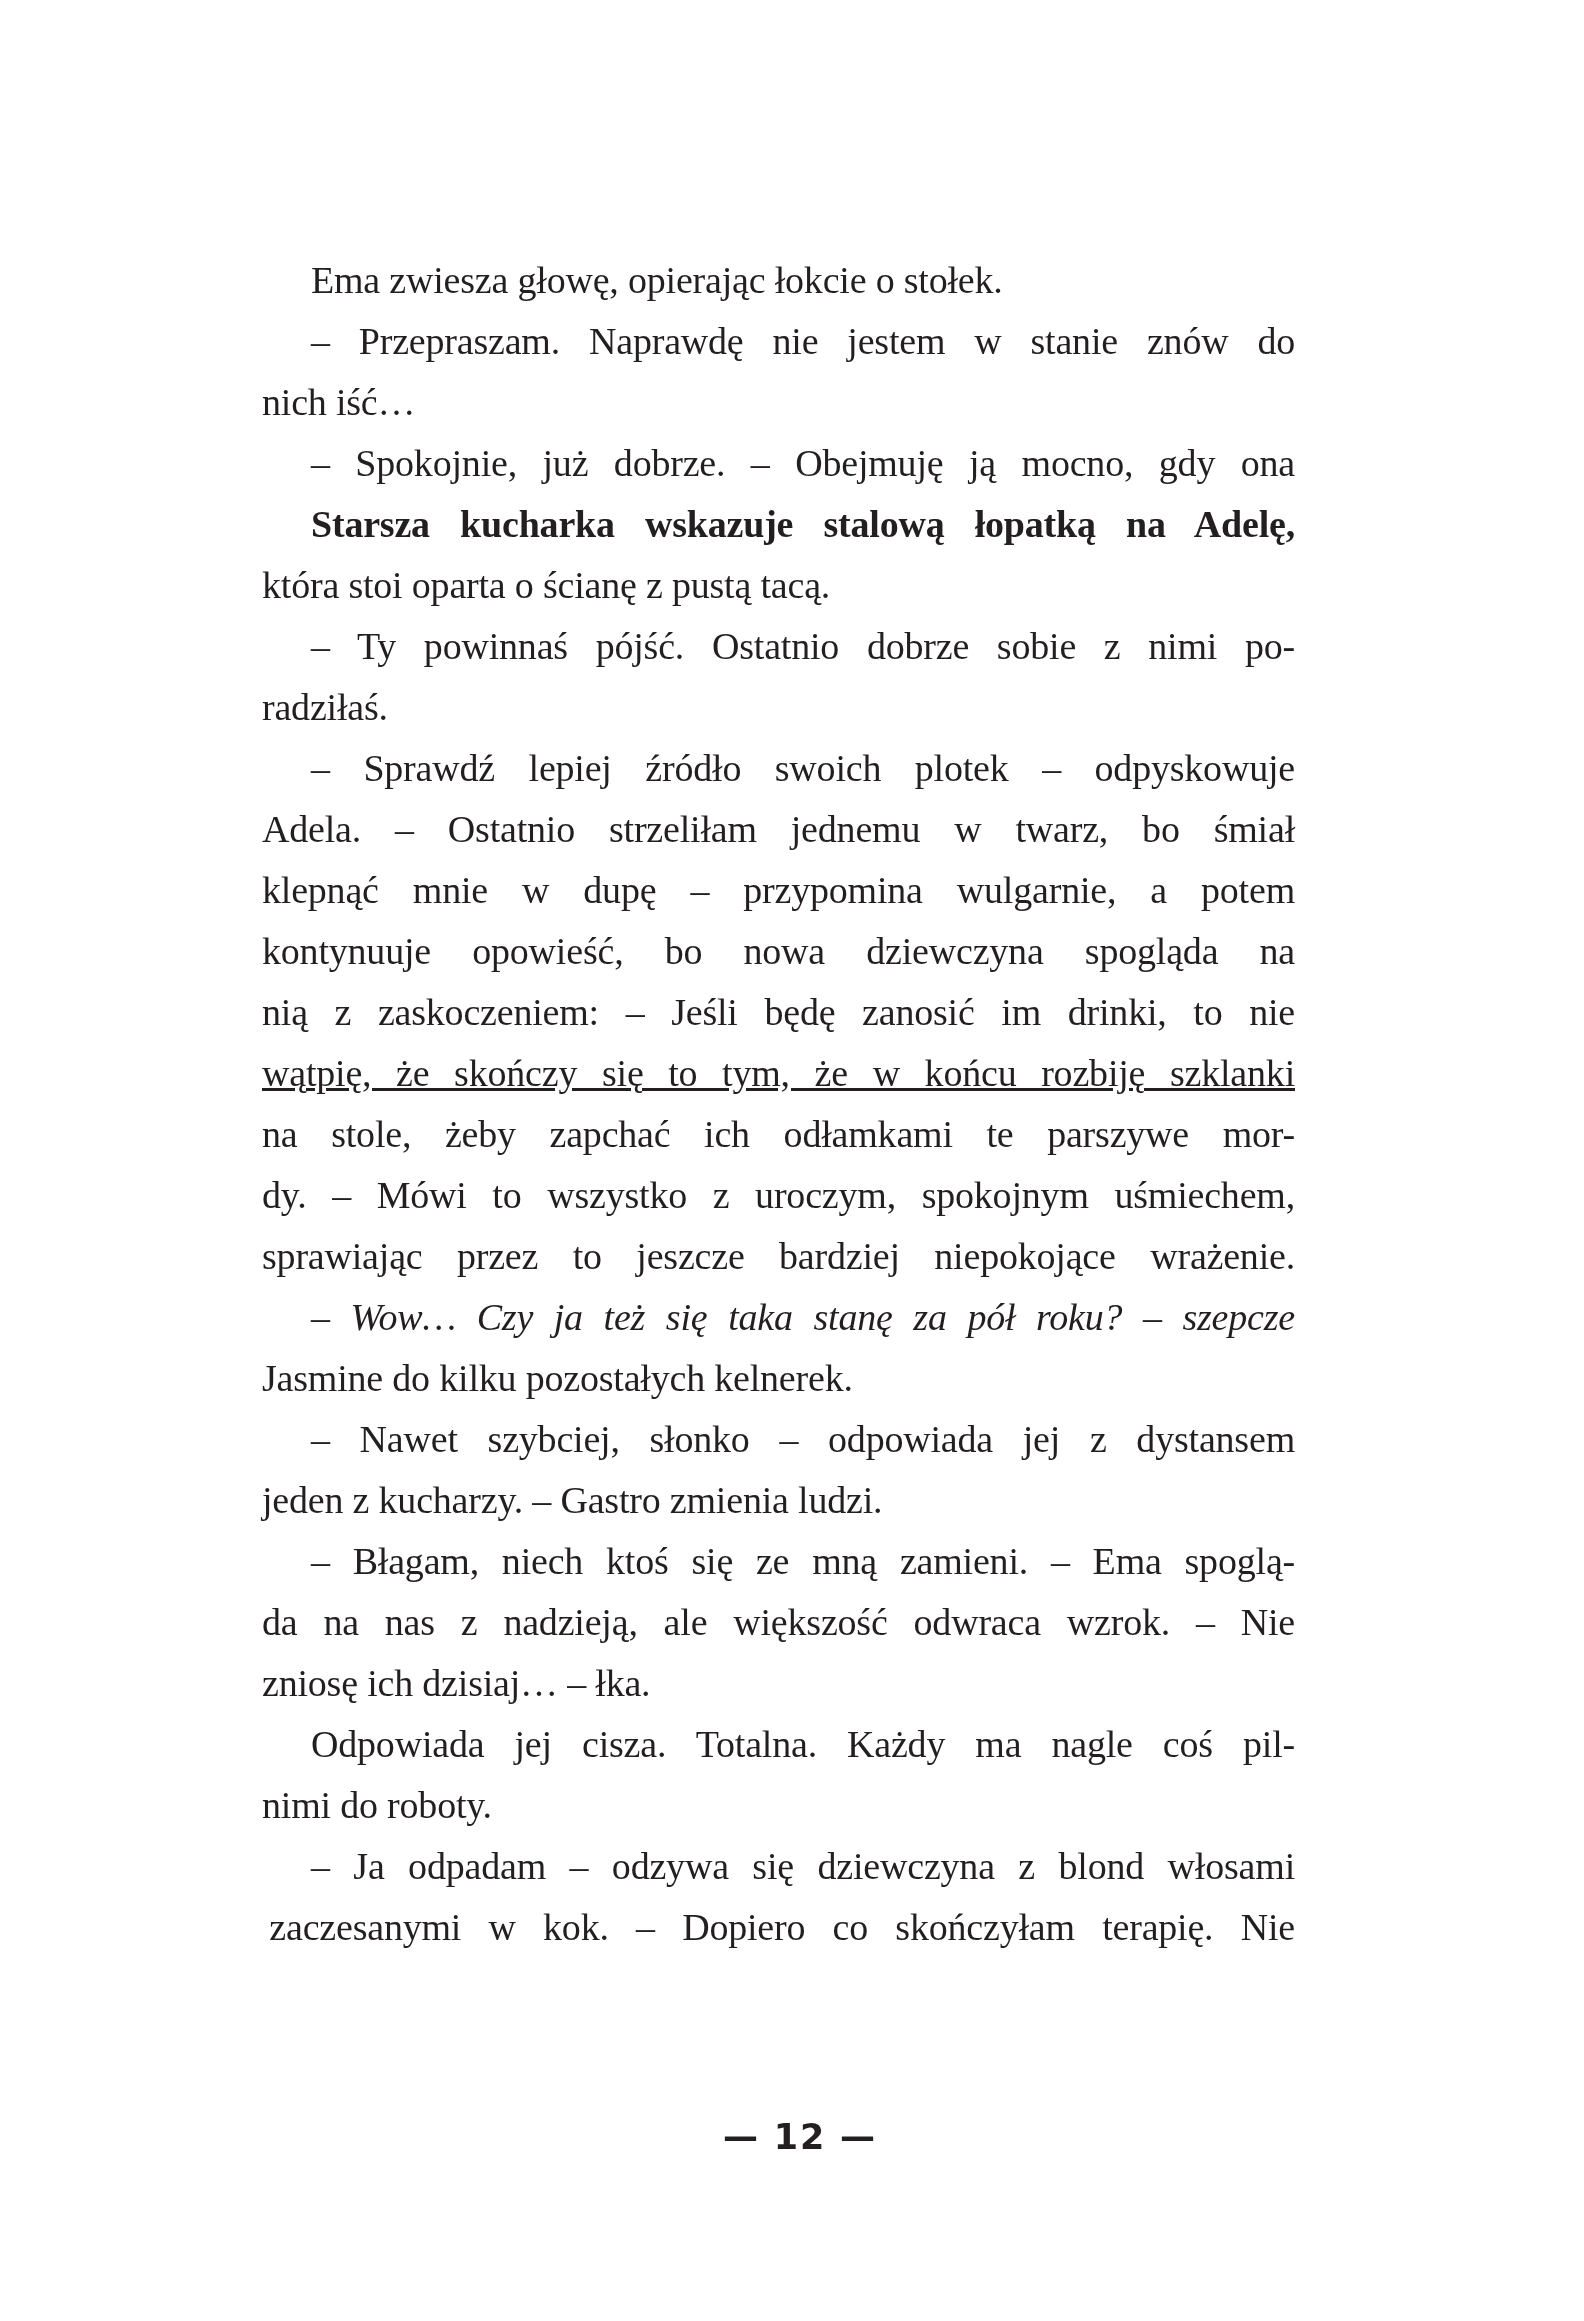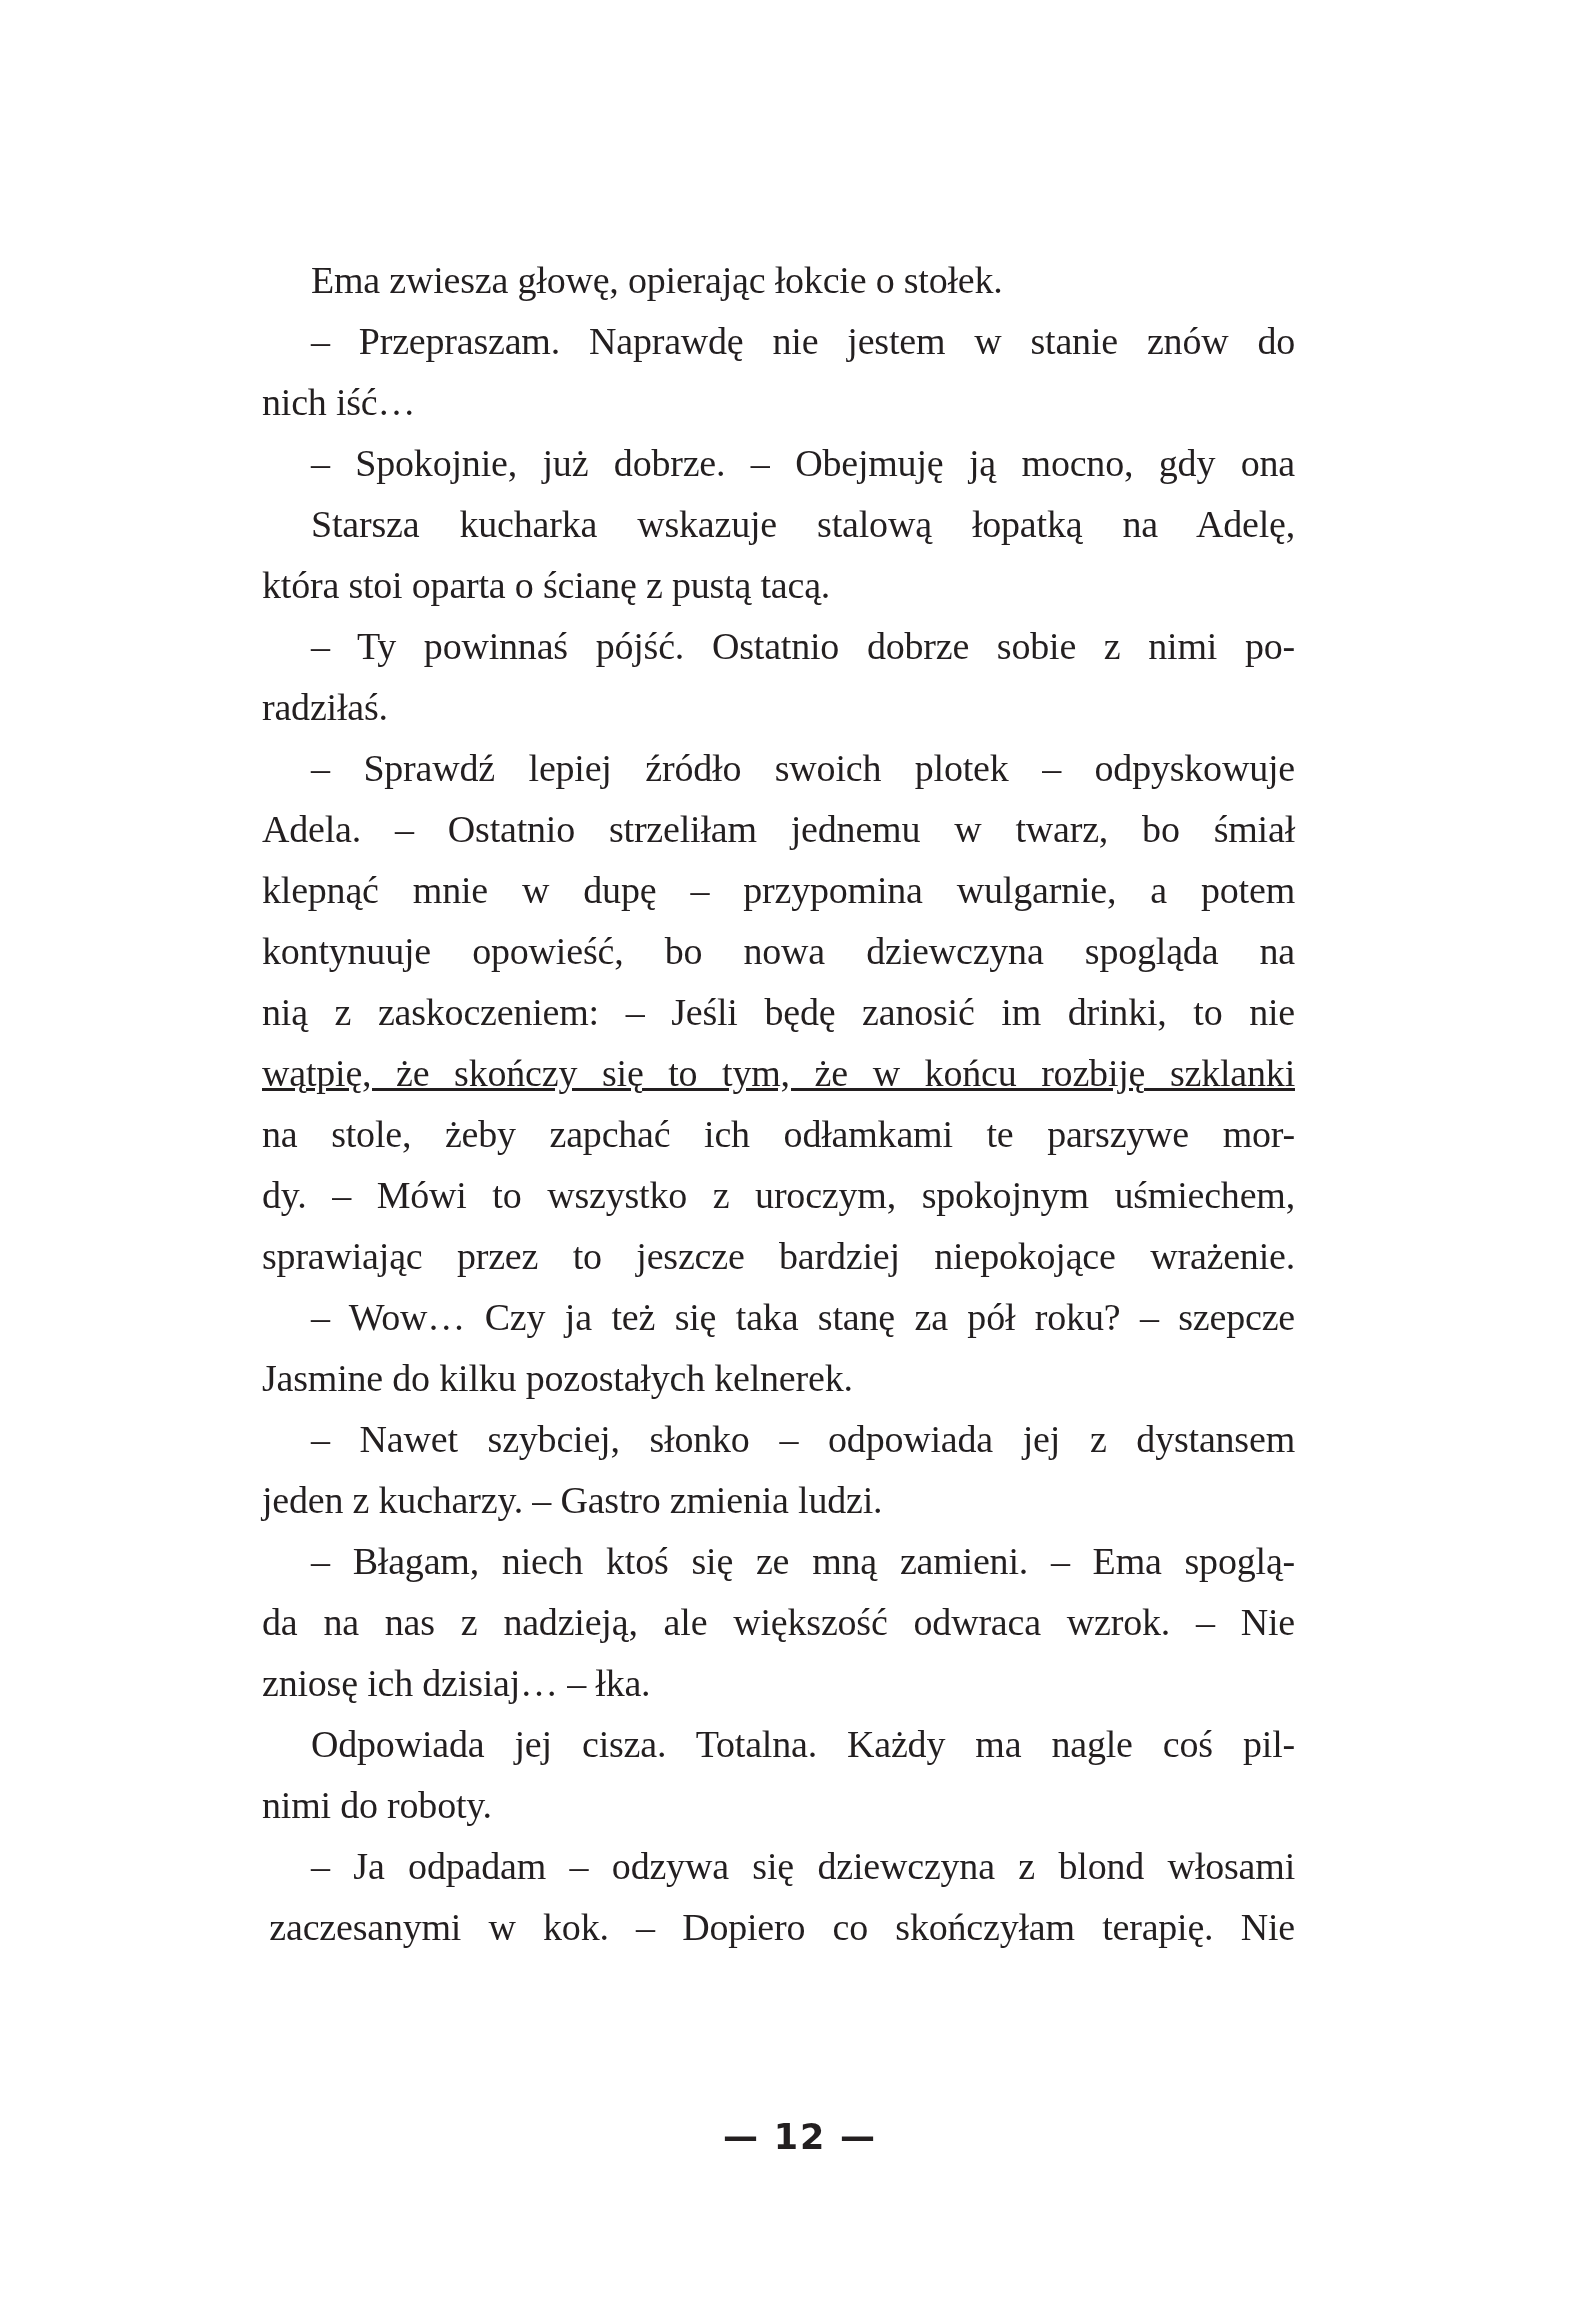--- a/index.html
+++ b/index.html
@@ -69,21 +69,21 @@
       <div class="line indent">
         <span class="txt" style="text-align: justify; text-align-last: justify;">– Przepraszam. Naprawdę nie jestem w stanie znów do</span>
       </div>
       <div class="line last">
         <span class="txt" style="text-align: left; text-align-last: left;">nich iść…</span>
       </div>
       <div class="line indent">
         <span class="txt" style="text-align: justify; text-align-last: justify;">– Spokojnie, już dobrze. – Obejmuję ją mocno, gdy ona</span>
       </div>
       <div class="line indent">
-        <span class="txt" style="text-align: justify; text-align-last: justify;">Starsza kucharka wskazuje stalową łopatką na Adelę,</span>
+        <span class="txt" style="text-align: justify; text-align-last: justify; font-weight: bold;">Starsza kucharka wskazuje stalową łopatką na Adelę,</span>
       </div>
       <div class="line last">
         <span class="txt" style="text-align: left; text-align-last: left;">która stoi oparta o ścianę z pustą tacą.</span>
       </div>
       <div class="line indent">
         <span class="txt" style="text-align: justify; text-align-last: justify;">– Ty powinnaś pójść. Ostatnio dobrze sobie z nimi po-</span>
       </div>
       <div class="line last">
         <span class="txt" style="text-align: left; text-align-last: left;">radziłaś.</span>
       </div>
@@ -108,21 +108,21 @@
       <div class="line">
         <span class="txt" style="text-align: justify; text-align-last: justify;">na stole, żeby zapchać ich odłamkami te parszywe mor-</span>
       </div>
       <div class="line">
         <span class="txt" style="text-align: justify; text-align-last: justify;">dy. – Mówi to wszystko z uroczym, spokojnym uśmiechem,</span>
       </div>
       <div class="line">
         <span class="txt" style="text-align: justify; text-align-last: justify;">sprawiając przez to jeszcze bardziej niepokojące wrażenie.</span>
       </div>
       <div class="line indent">
-        <span class="txt" style="text-align: justify; text-align-last: justify;">– Wow… Czy ja też się taka stanę za pół roku? – szepcze</span>
+        <span class="txt" style="text-align: justify; text-align-last: justify; font-style: italic;">– Wow… Czy ja też się taka stanę za pół roku? – szepcze</span>
       </div>
       <div class="line last">
         <span class="txt" style="text-align: left; text-align-last: left;">Jasmine do kilku pozostałych kelnerek.</span>
       </div>
       <div class="line indent">
         <span class="txt" style="text-align: justify; text-align-last: justify;">– Nawet szybciej, słonko – odpowiada jej z dystansem</span>
       </div>
       <div class="line last">
         <span class="txt" style="text-align: left; text-align-last: left;">jeden z kucharzy. – Gastro zmienia ludzi.</span>
       </div>

